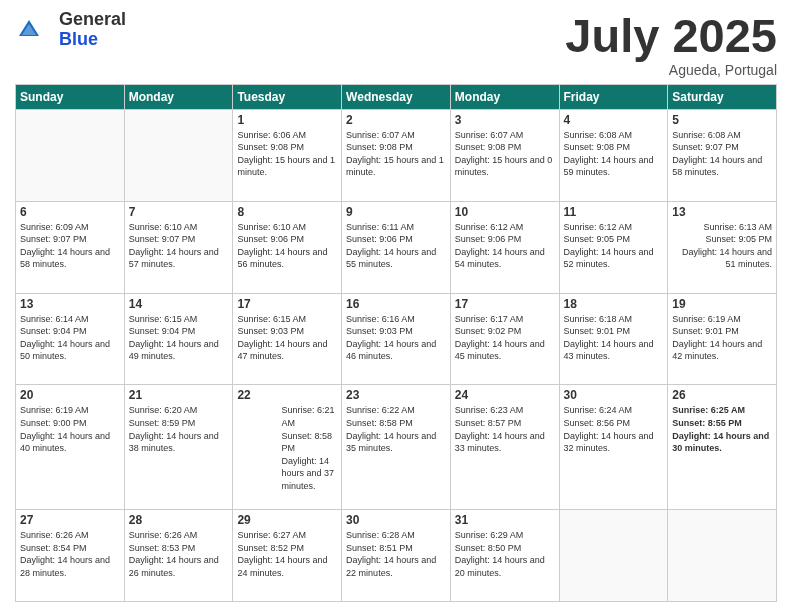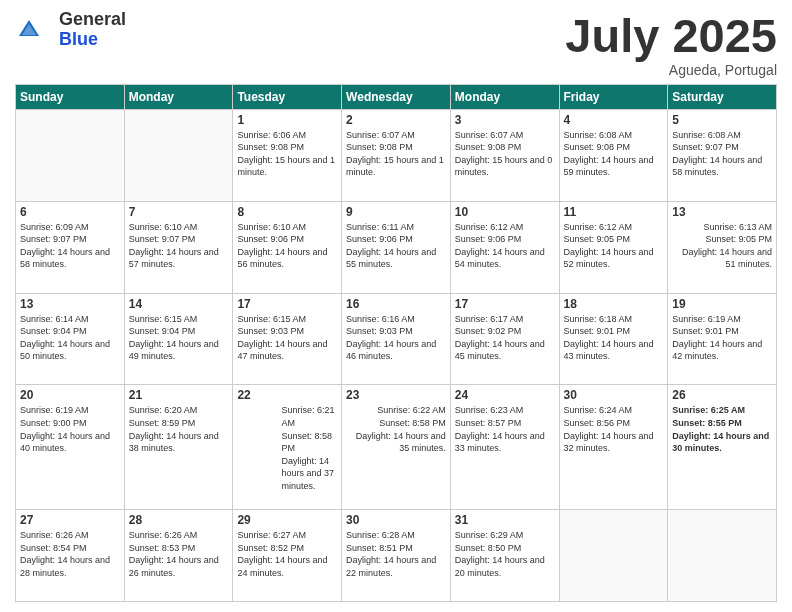--- a/index.html
+++ b/index.html
@@ -269,21 +269,21 @@
 Daylight: 14 hours and 38 minutes.</div>
           </td>
           <td>
             <span class="day-num">22</span>
             <div class="day-info" style="white-space: pre-line; margin-left: 44px;">Sunrise: 6:21 AM
 Sunset: 8:58 PM
 Daylight: 14 hours and 37 minutes.</div>
           </td>
           <td>
             <span class="day-num">23</span>
-            <div class="day-info" style="white-space: pre-line; text-align: right;">Sunrise: 6:22 AM
+            <div class="day-info" style="white-space: pre-line;">Sunrise: 6:22 AM
 Sunset: 8:58 PM
 Daylight: 14 hours and 35 minutes.</div>
           </td>
           <td>
             <span class="day-num">24</span>
             <div class="day-info" style="white-space: pre-line;">Sunrise: 6:23 AM
 Sunset: 8:57 PM
 Daylight: 14 hours and 33 minutes.</div>
           </td>
           <td>

